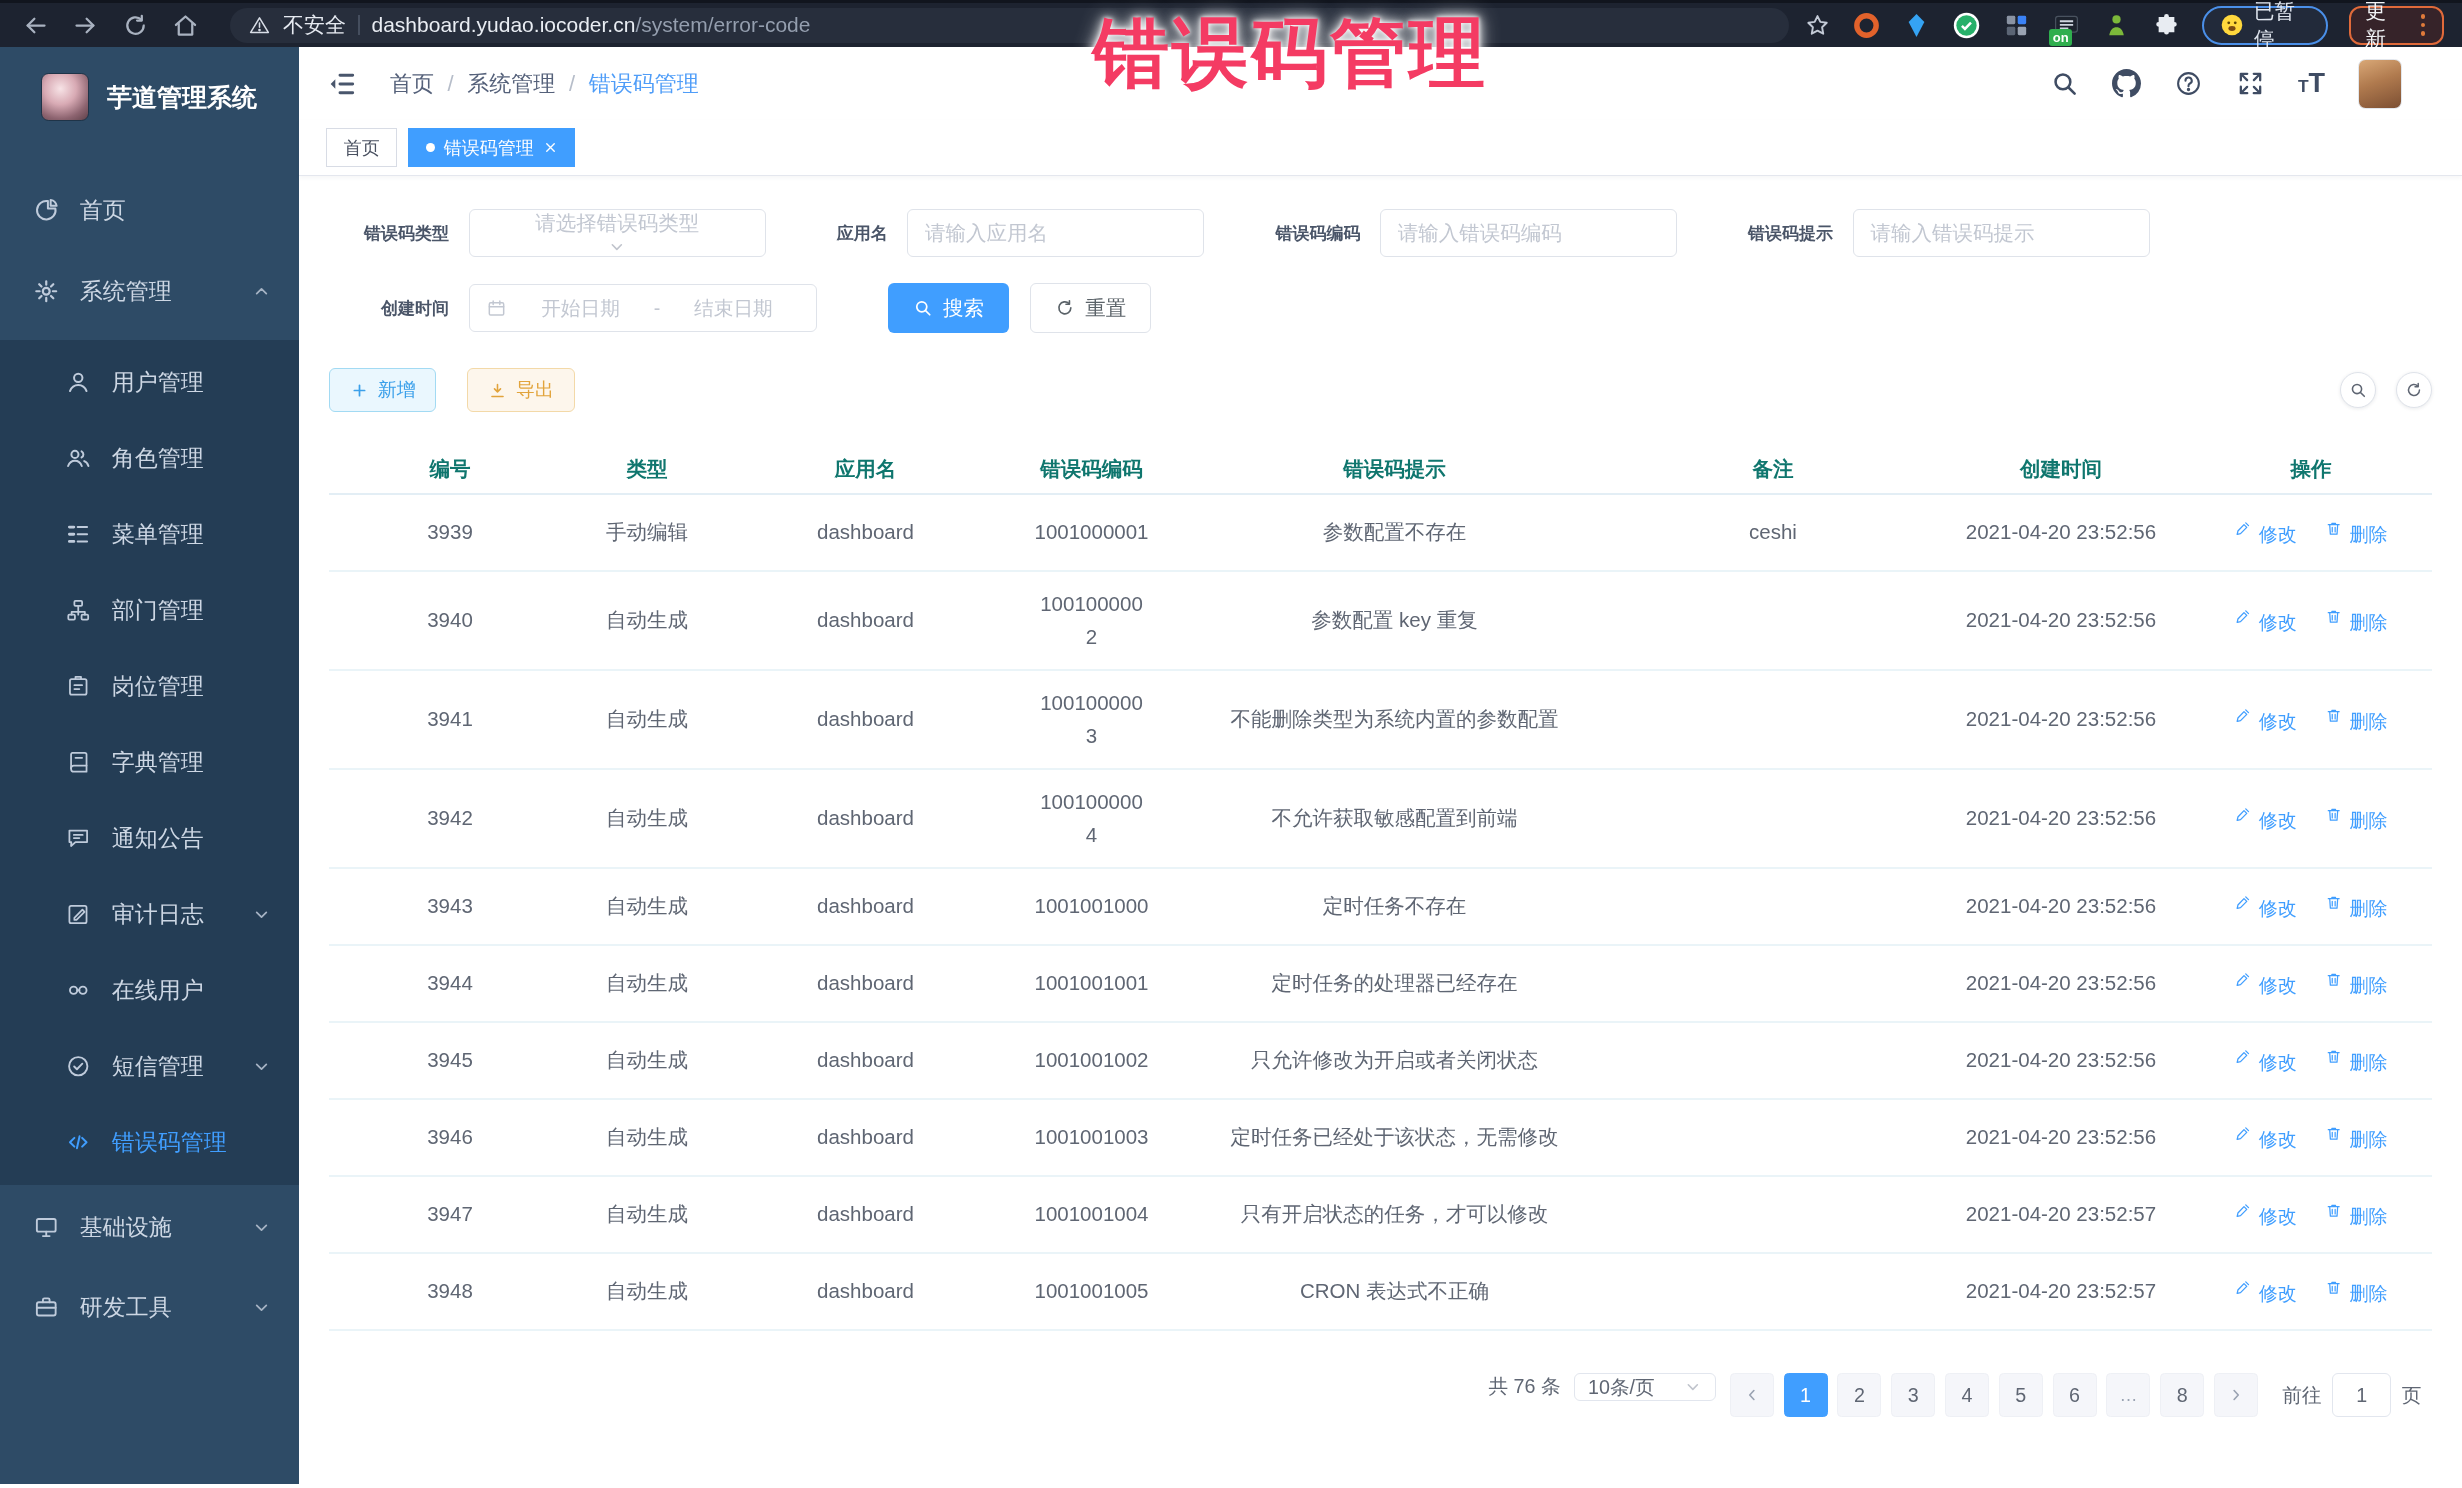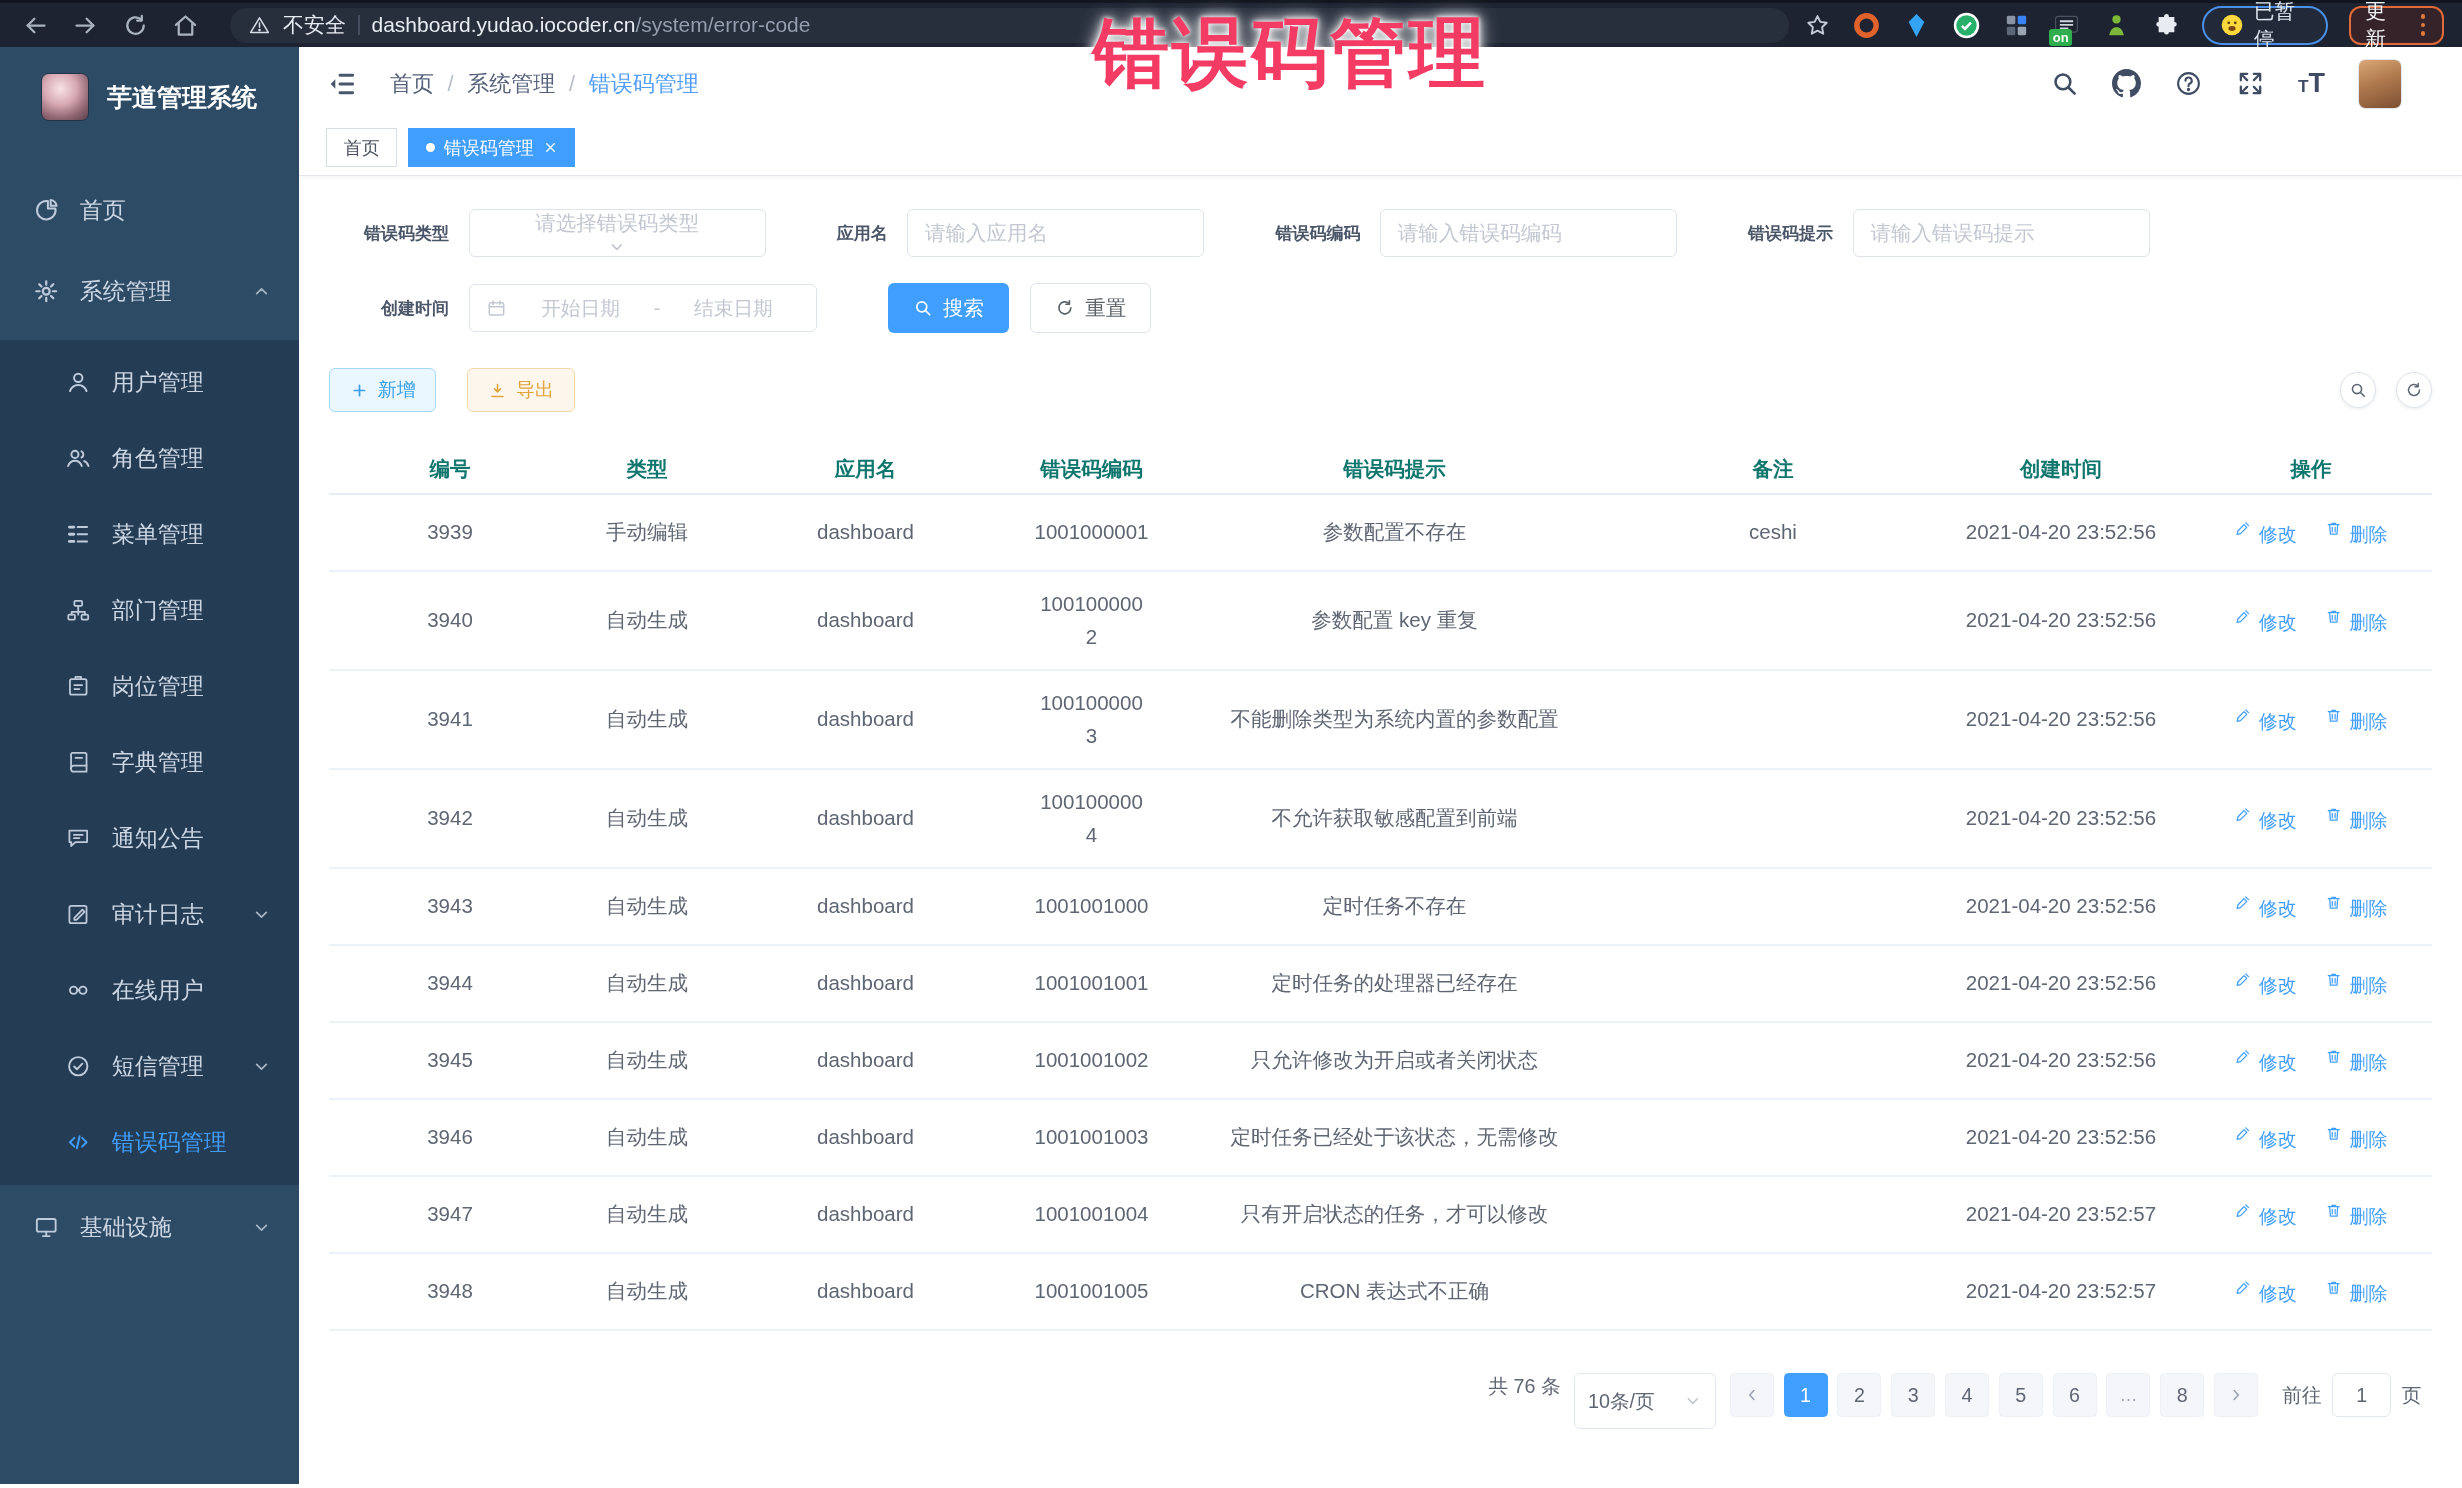--- a/index.html
+++ b/index.html
@@ -128,21 +128,21 @@
   .data-table tbody td { font-size:20.5px; color:#5f6673; border-bottom:2.3px solid #eaf4f8;
     padding:0 6px; vertical-align:middle; line-height:1.6; }
   tr.h-n td { height:77px; } tr.h-t td { height:99px; }
   .act { color:#409eff; display:inline-flex; gap:6.8px; font-size:19px; cursor:pointer; }
   .act + .act { margin-left:23px; }
   .ai { font-size:17.4px; display:flex; }
 
   
   .pagination { margin-top:42px; display:flex; align-items:flex-start; justify-content:flex-end;
     font-size:19.7px; color:#5f6673; gap:13.6px; padding-right:10.6px; }
-  .page-size { width:142px; height:56px; border:1.5px solid #e2e6ee; border-radius:6px; cursor:pointer;
+  .page-size { width:142px; height:28px; border:1.5px solid #e2e6ee; border-radius:6px; cursor:pointer;
     display:flex; align-items:center; justify-content:center; gap:28px; background:#fff; }
   .pager, .pages { display:flex; align-items:center; gap:9.8px; }
   .pg-btn { min-width:44px; height:44px; border-radius:4.5px; background:#f5f6fa; color:#5f6673;
     border:0.8px solid #eef0f5; display:flex; align-items:center; justify-content:center;
     font-size:19.7px; cursor:pointer; font-family:inherit; }
   .pg-btn.active { background:#409eff; border-color:#409eff; color:#fff; }
   .pg-btn.arrow { color:#9aa3b2; font-size:18px; }
   .jump { display:flex; align-items:center; gap:10.6px; margin-left:10.6px; }
   .jump-input { width:59px; height:44px; border:1.5px solid #e2e6ee; border-radius:6px;
     text-align:center; font-size:19.7px; color:#5f6673; outline:none; font-family:inherit; }
@@ -418,20 +418,34 @@
                 <path d="M9 20h6M12 16v4"></path>
               </svg>
             </span>
             <span class="mi-label">基础设施</span>
             <span class="mi-chevron">
               <svg viewBox="0 0 24 24" fill="none" stroke="currentColor" stroke-width="2" stroke-linecap="round" stroke-linejoin="round">
                 <path d="M6.5 9.5 12 15l5.5-5.5"></path>
               </svg>
             </span>
           </div>
+          <div class="menu-item top">
+            <span class="mi-icon">
+              <svg viewBox="0 0 24 24" fill="none" stroke="currentColor" stroke-width="1.7" stroke-linecap="round" stroke-linejoin="round">
+                <rect x="3.5" y="7.5" width="17" height="12" rx="1.8"></rect>
+                <path d="M9 7.5V5.3A1.3 1.3 0 0 1 10.3 4h3.4A1.3 1.3 0 0 1 15 5.3v2.2M3.5 12.5h17"></path>
+              </svg>
+            </span>
+            <span class="mi-label">研发工具</span>
+            <span class="mi-chevron">
+              <svg viewBox="0 0 24 24" fill="none" stroke="currentColor" stroke-width="2" stroke-linecap="round" stroke-linejoin="round">
+                <path d="M6.5 9.5 12 15l5.5-5.5"></path>
+              </svg>
+            </span>
+          </div>
         </nav>
     </aside>
 
     <div class="content">
 
       <div class="page-header">
         <span class="fold-icon">
             <svg viewBox="0 0 24 24" fill="none" stroke="currentColor" stroke-width="2.2" stroke-linecap="round" stroke-linejoin="round">
               <path d="M10.5 5.5H20M10.5 12H20M10.5 18.5H20"></path>
               <path d="M7 8.5 3.5 12 7 15.5z" fill="currentColor" stroke="none"></path>

